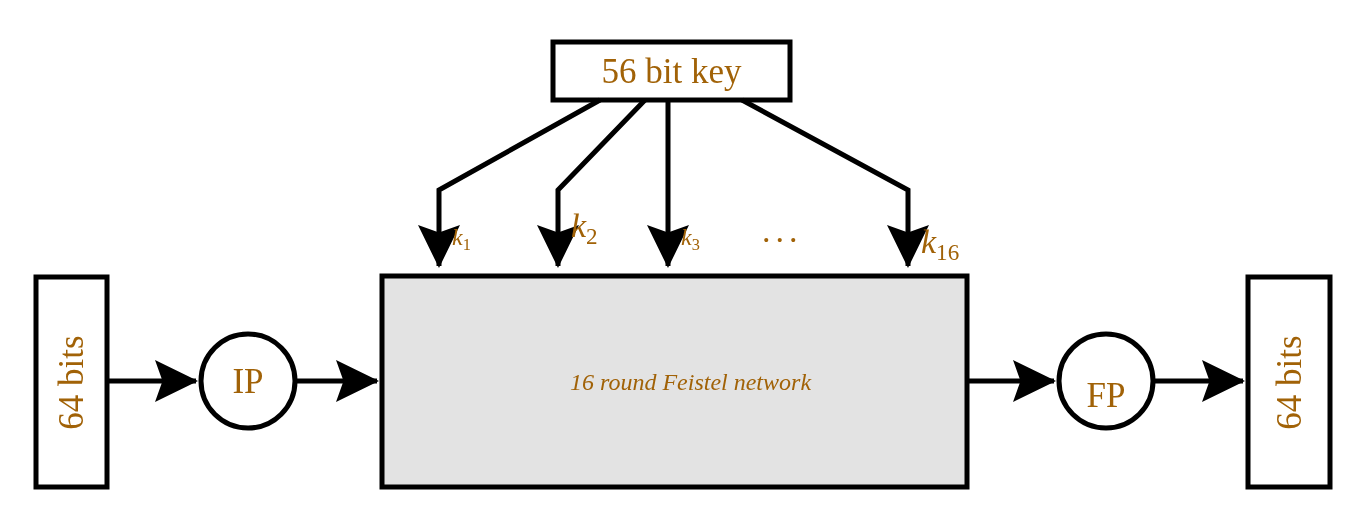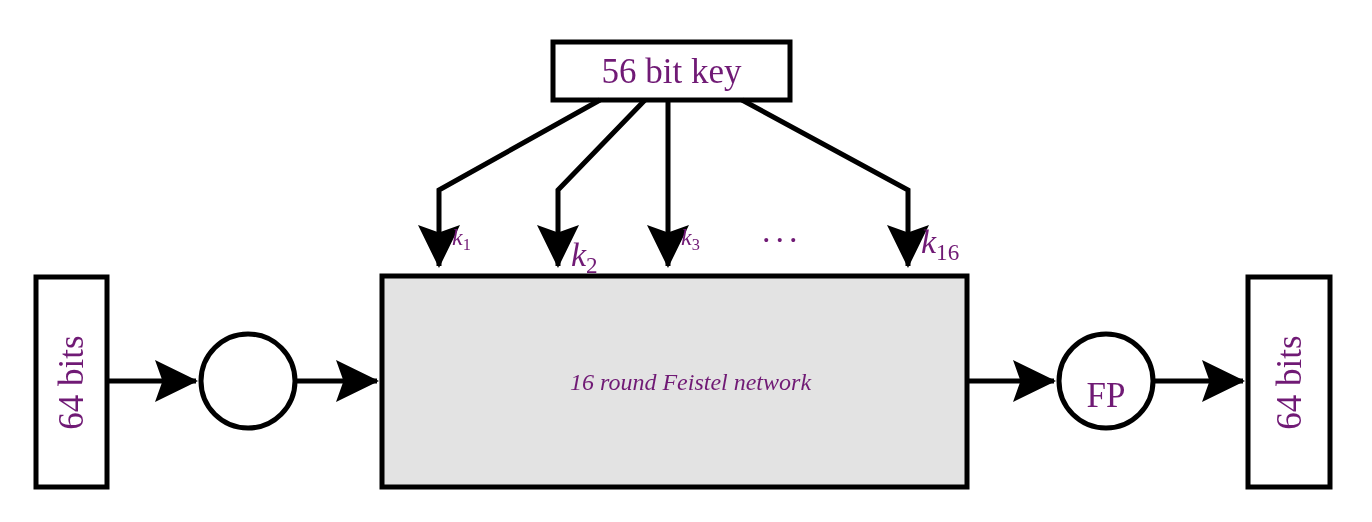--- a/index.html
+++ b/index.html
@@ -17,21 +17,21 @@
   }
   #diagram-svg {
     position: absolute;
     left: 0;
     top: 0;
     width: 1372px;
     height: 522px;
   }
   .lbl {
     position: absolute;
-    color: #701a75;
+    color: #a16207;
     white-space: nowrap;
     line-height: 1;
   }
   .box-label-rot {
     transform-origin: 50% 50%;
   }
   .sub {
     font-size: 0.68em;
     vertical-align: baseline;
     position: relative;
@@ -86,37 +86,40 @@
   </svg>
 
   <div class="lbl center-wrap" style="left:553px; top:42px; width:237px; height:58px; font-size:35px;">
     <span>56  bit key</span>
   </div>
 
   <div class="lbl center-wrap" style="left:36px; top:277px; width:71px; height:210px;">
     <span class="box-label-rot" style="transform:rotate(-90deg); font-size:35px; display:inline-block;">64 bits</span>
   </div>
 
+  <div class="lbl center-wrap" style="left:201px; top:334px; width:94px; height:94px; font-size:35px;">
+    <span>IP</span>
+  </div>
 
   <div class="lbl center-wrap" style="left:398px; top:276px; width:585px; height:211px; font-size:24px;font-style:italic;">
     <span>16 round Feistel network</span>
   </div>
 
   <div class="lbl center-wrap" style="left:1059px; top:348px; width:94px; height:94px; font-size:35px;">
     <span>FP</span>
   </div>
 
   <div class="lbl center-wrap" style="left:1248px; top:277px; width:82px; height:210px;">
     <span class="box-label-rot" style="transform:rotate(-90deg); font-size:35px; display:inline-block;">64 bits</span>
   </div>
 
   <div class="lbl" style="left:452px; top:225px; font-size:24px;">
     <span class="mathit">k</span><span class="sub">1</span>
   </div>
-  <div class="lbl" style="left:571px; top:238px; font-size:34px;">
+  <div class="lbl" style="left:571px; top:209px; font-size:34px;">
     <span class="mathit">k</span><span class="sub">2</span>
   </div>
   <div class="lbl" style="left:681px; top:225px; font-size:24px;">
     <span class="mathit">k</span><span class="sub">3</span>
   </div>
   <div class="lbl" style="left:921px; top:225px; font-size:34px;">
     <span class="mathit">k</span><span class="sub">16</span>
   </div>
 
   <div class="lbl" style="left:762px; top:214px; font-size:34px; letter-spacing:5px;">

